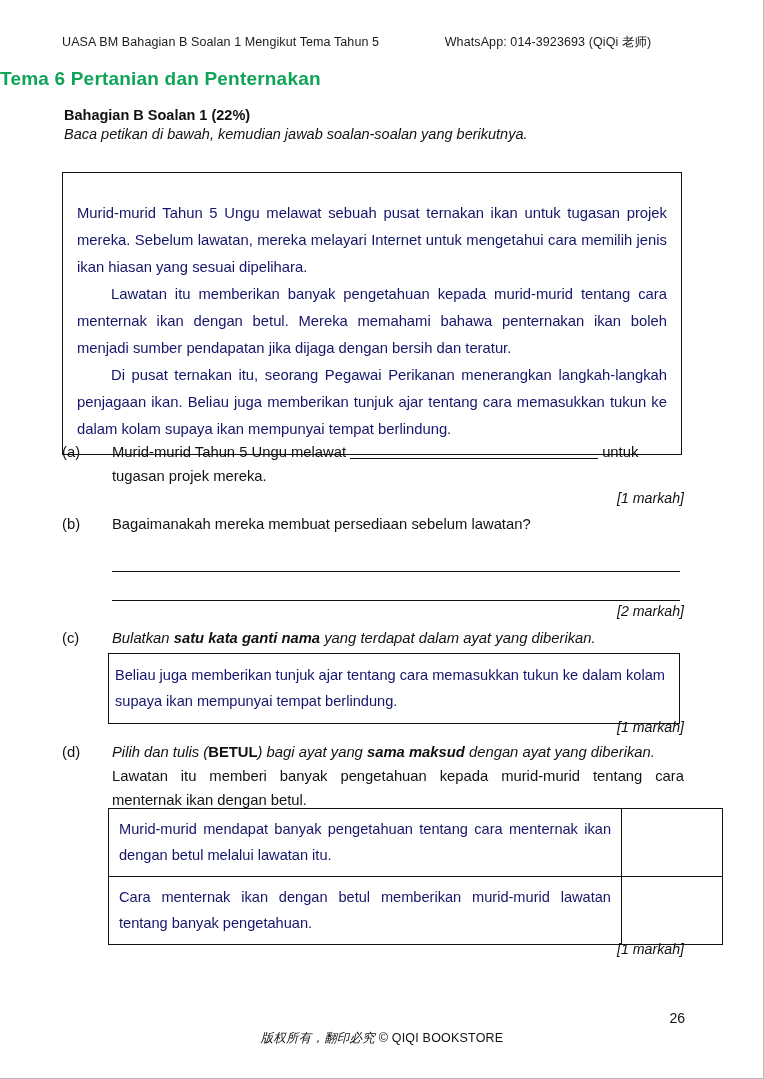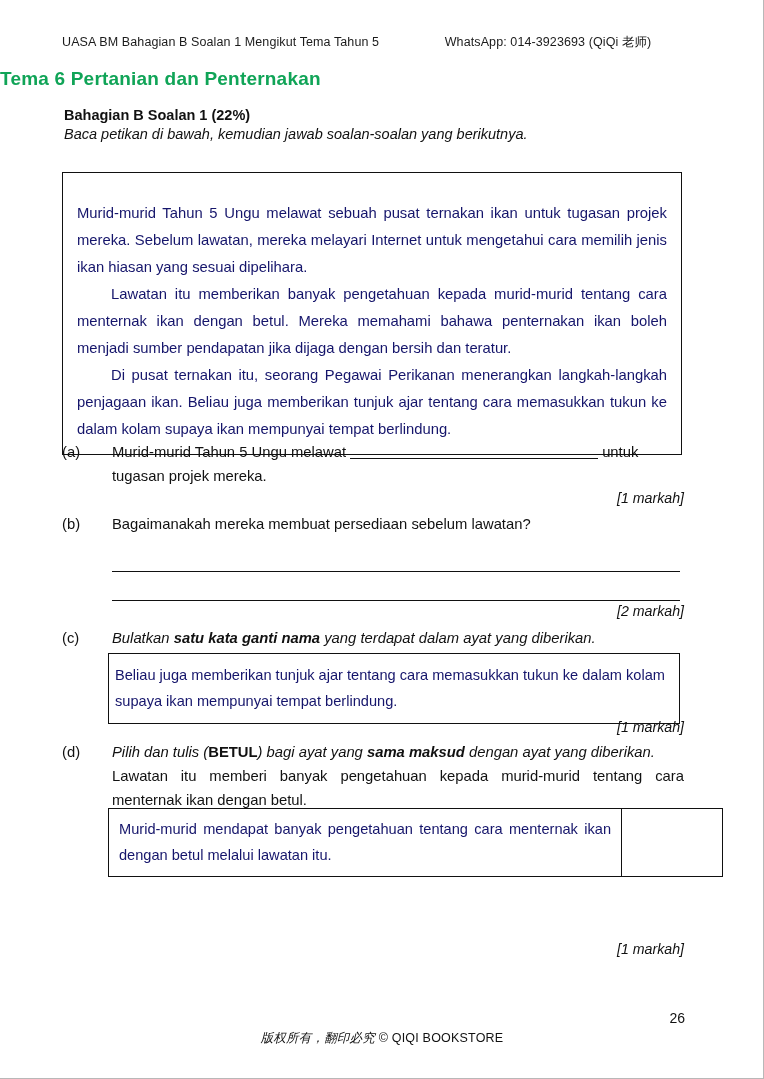--- a/index.html
+++ b/index.html
@@ -263,20 +263,24 @@
       </div>
     </div>
   </div>
 
   <table class="ans-table">
     <tbody>
       <tr>
         <td class="stmt">Murid-murid mendapat banyak pengetahuan tentang cara menternak ikan dengan betul melalui lawatan itu.</td>
         <td class="mark-cell"></td>
       </tr>
+      <tr>
+        <td class="stmt">Cara menternak ikan dengan betul memberikan murid-murid lawatan tentang banyak pengetahuan.</td>
+        <td class="mark-cell"></td>
+      </tr>
     </tbody>
   </table>
 
   <div class="marks" style="top:941px;">
     <span class="mi">[1 markah]</span>
   </div>
 
   <div class="page-number">26</div>
   <div class="copyright">
     <span class="cn">版权所有，翻印必究</span>

